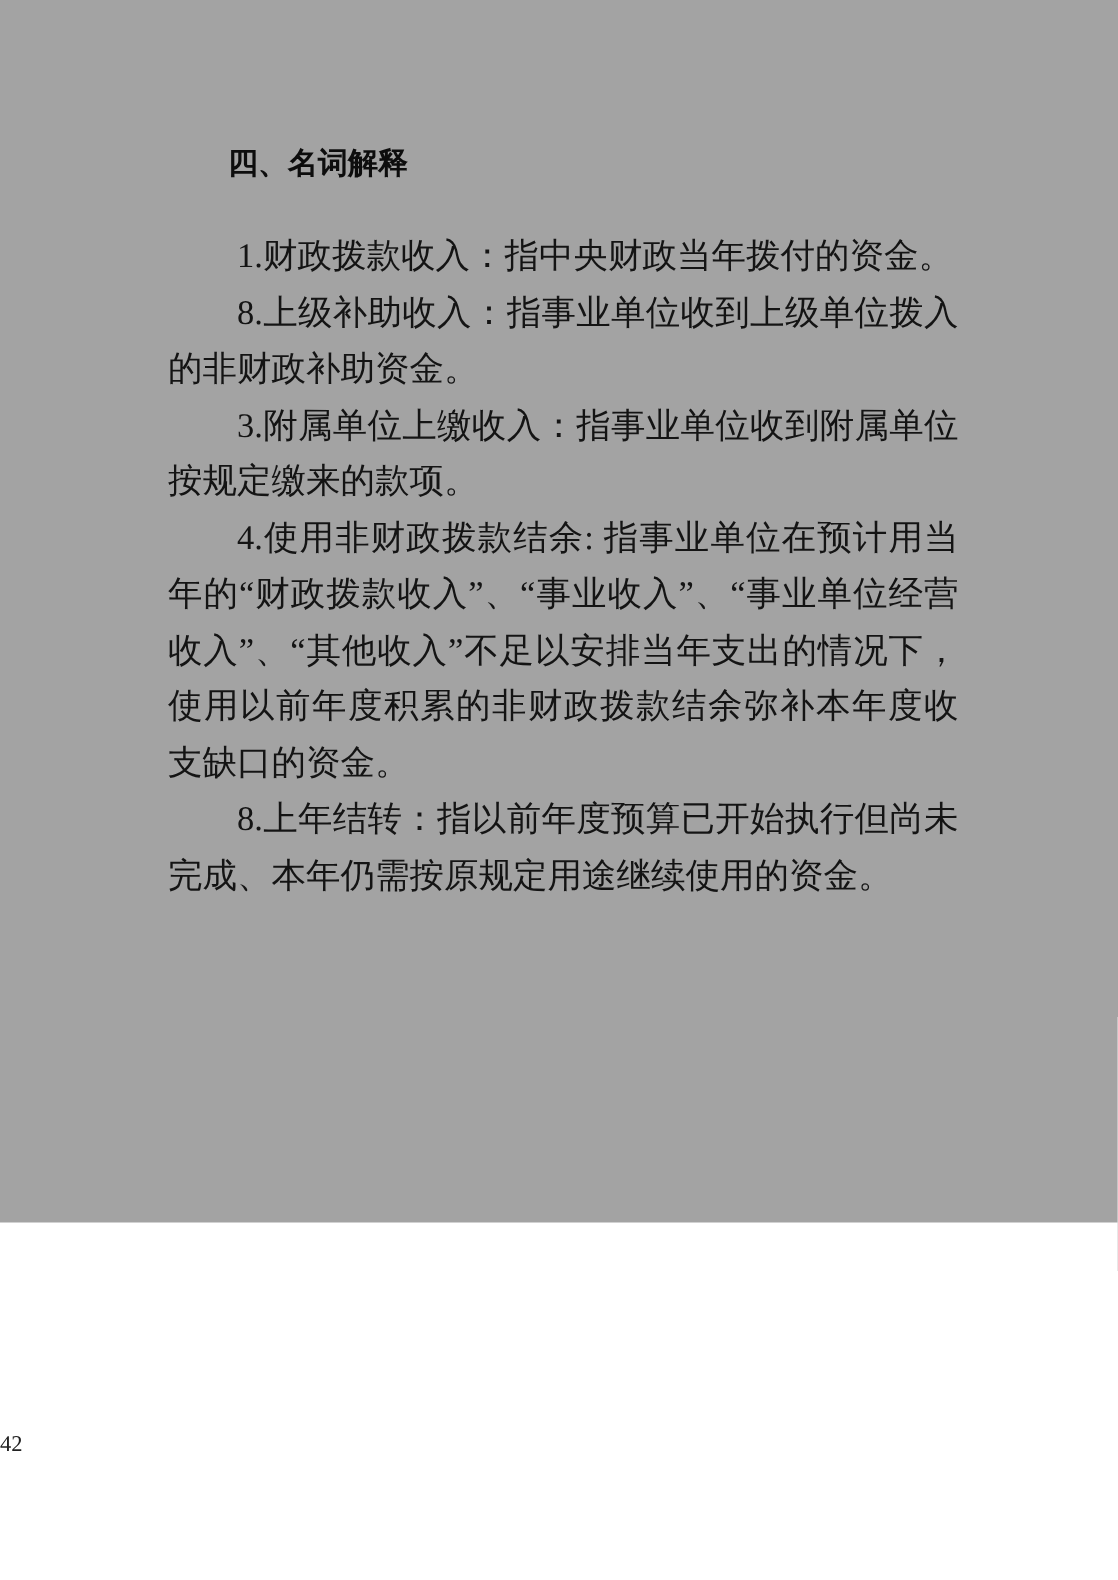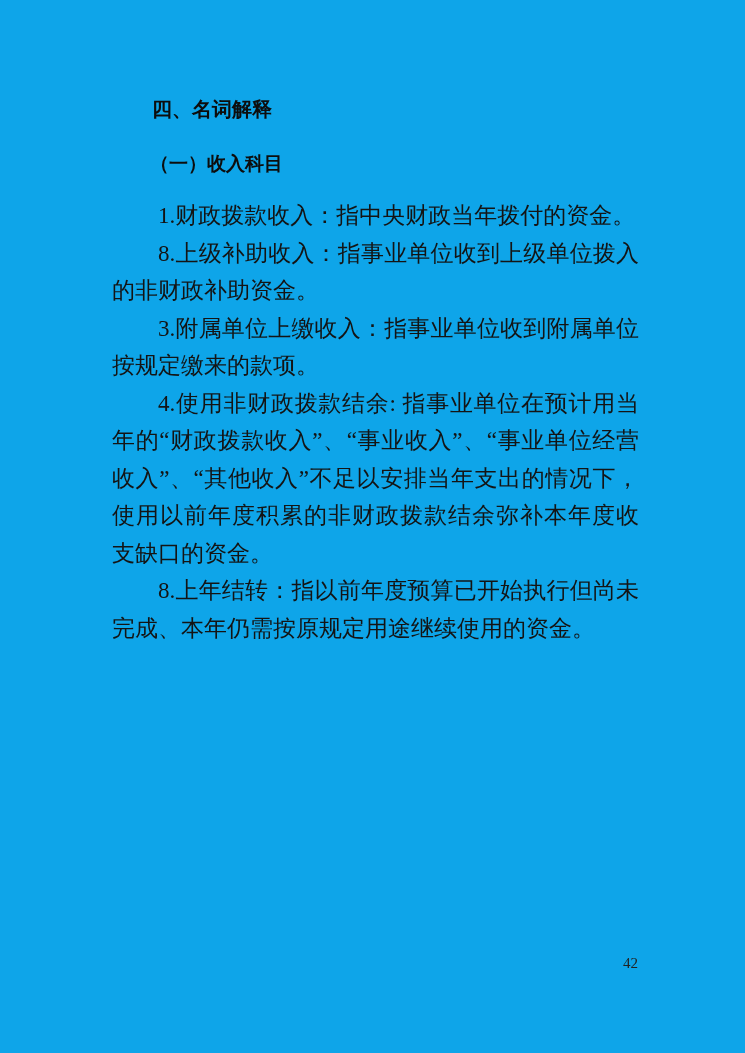--- a/index.html
+++ b/index.html
@@ -14,22 +14,22 @@
     position: relative;
     overflow: hidden;
     font-family: "Liberation Serif", "DejaVu Serif", serif;
     color: #141414;
   }
 
   .page {
     position: absolute;
     top: 0; left: 0;
     width: 745px;
-    height: 1053px;
-    background: #0ea5e9;
+    height: 815px;
+    background: #a3a3a3;
     padding: 96px 106px 0 112px;
   }
 
   .section-heading {
     font-family: "Liberation Sans", "DejaVu Sans", sans-serif;
     font-weight: 700;
     font-size: 20px;
     line-height: 26px;
     text-indent: 2em;
     color: #0d0d0d;
@@ -54,34 +54,33 @@
     text-justify: inter-ideograph;
     word-break: break-all;
     color: #141414;
   }
 
   .page-number {
     position: absolute;
     top: 955px;
     left: 0;
     width: 638px;
-    text-align: right;
+    text-align: left;
     font-size: 15px;
     font-family: "Liberation Serif", "DejaVu Serif", serif;
     color: #222222;
   }
 </style>
 </head>
 <body>
 
 <div class="page">
 
   <div class="section-heading">四、名词解释</div>
 
-  <div class="subsection-heading">（一）收入科目</div>
 
   <div class="body-text">
     <p>1.财政拨款收入：指中央财政当年拨付的资金。</p>
     <p>8.上级补助收入：指事业单位收到上级单位拨入的非财政补助资金。</p>
     <p>3.附属单位上缴收入：指事业单位收到附属单位按规定缴来的款项。</p>
     <p>4.使用非财政拨款结余: 指事业单位在预计用当年的“财政拨款收入”、“事业收入”、“事业单位经营收入”、“其他收入”不足以安排当年支出的情况下，使用以前年度积累的非财政拨款结余弥补本年度收支缺口的资金。</p>
     <p>8.上年结转：指以前年度预算已开始执行但尚未完成、本年仍需按原规定用途继续使用的资金。</p>
   </div>
 
 </div>

